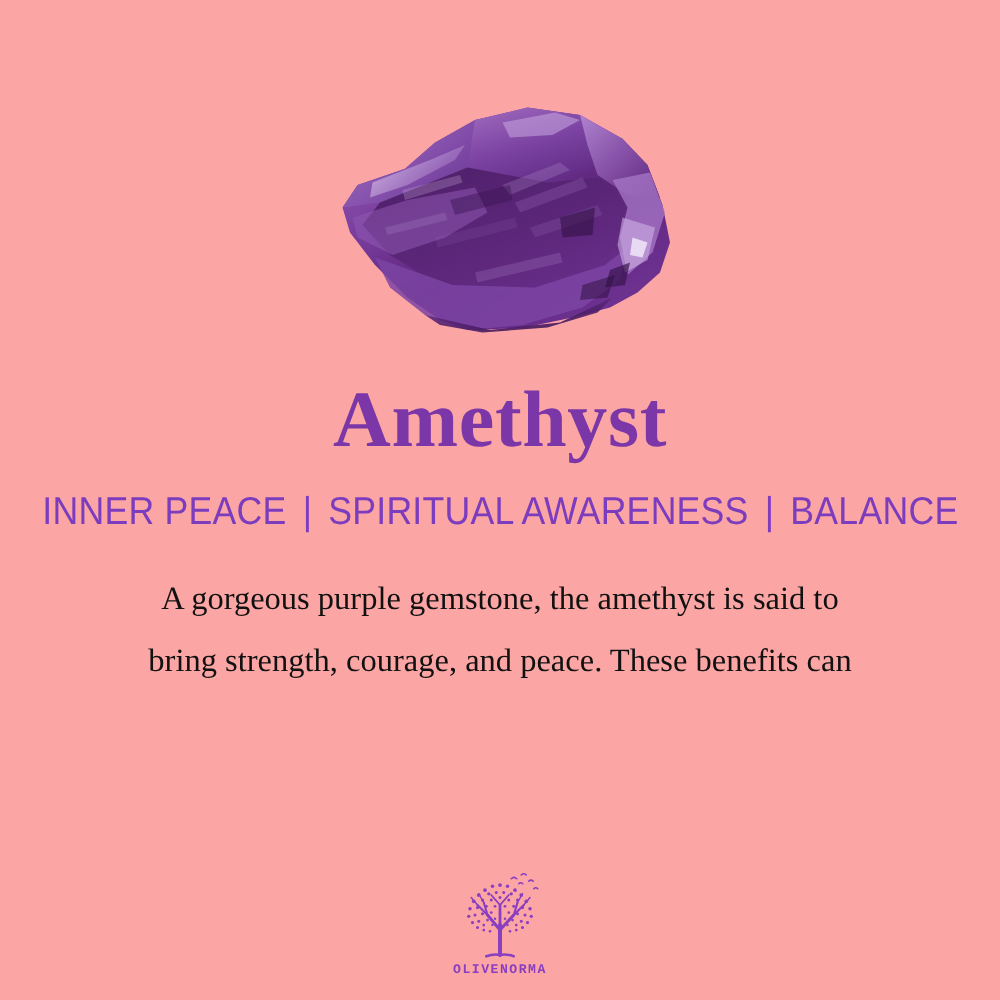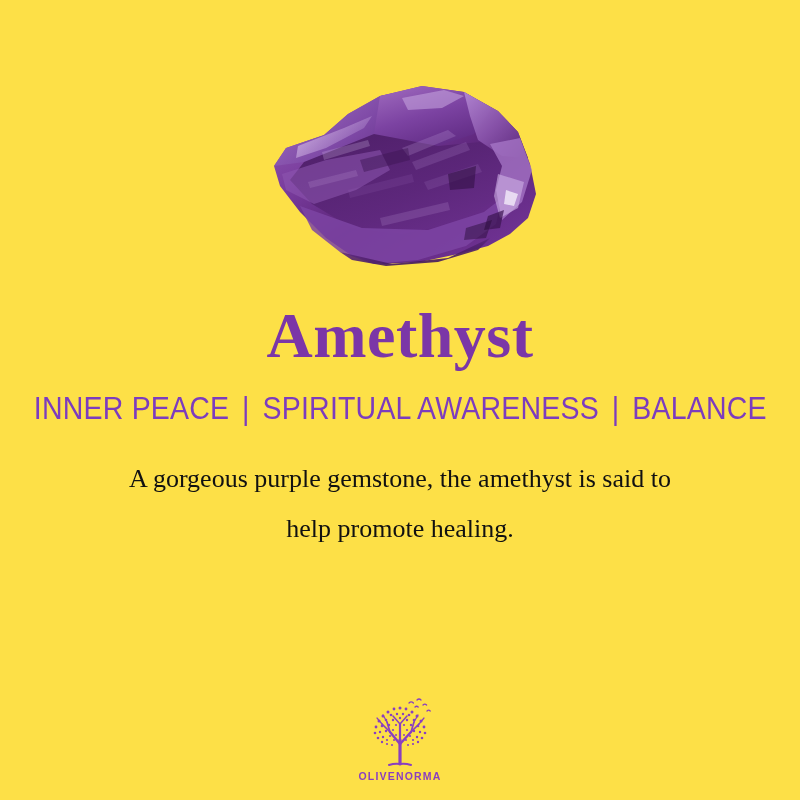--- a/index.html
+++ b/index.html
@@ -10,21 +10,21 @@
     width: 800px;
     height: 800px;
     background: #ffffff;
     font-family: "Liberation Serif", "DejaVu Serif", serif;
     overflow: hidden;
   }
   .card {
     position: relative;
     width: 800px;
     height: 800px;
-    background: #fde047;
+    background: #fca5a5;
     display: flex;
     flex-direction: column;
     align-items: center;
   }
 
   
   .stone-area {
     position: relative;
     width: 800px;
     height: 300px;
@@ -106,21 +106,21 @@
     flex-direction: column;
     align-items: center;
   }
   .logo-mark {
     width: 78px;
     height: 74px;
     display: block;
   }
   .logo-word {
     margin-top: 2px;
-    font-family: Liberation Sans, sans-serif;
+    font-family: Liberation Mono, monospace;
     font-size: 10.5px;
     font-weight: 700;
     letter-spacing: 1.2px;
     color: #8a3fc0;
   }
 </style>
 </head>
 <body>
 
 <div class="card">
@@ -216,21 +216,21 @@
   <div class="keywords">
     <span class="kw">INNER PEACE</span>
     <span class="kw-sep">|</span>
     <span class="kw">SPIRITUAL AWARENESS</span>
     <span class="kw-sep">|</span>
     <span class="kw">BALANCE</span>
   </div>
 
   <div class="description">
     <span class="desc-line">A gorgeous purple gemstone, the amethyst is said to</span>
-    <span class="desc-line">help promote healing.</span>
+    <span class="desc-line">bring strength, courage, and peace. These benefits can</span>
   </div>
 
   <div class="logo-block">
     <svg class="logo-mark" viewBox="0 0 78 74" xmlns="http://www.w3.org/2000/svg">
       <g fill="none" stroke="#8a3fc0" stroke-width="1.5" stroke-linecap="round">
 
         <path d="M39,70 L39,46" stroke-width="3.2"></path>
         <path d="M39,70 C34,69 31,70 28,71" stroke-width="2"></path>
         <path d="M39,70 C44,69 47,70 50,71" stroke-width="2"></path>
 

